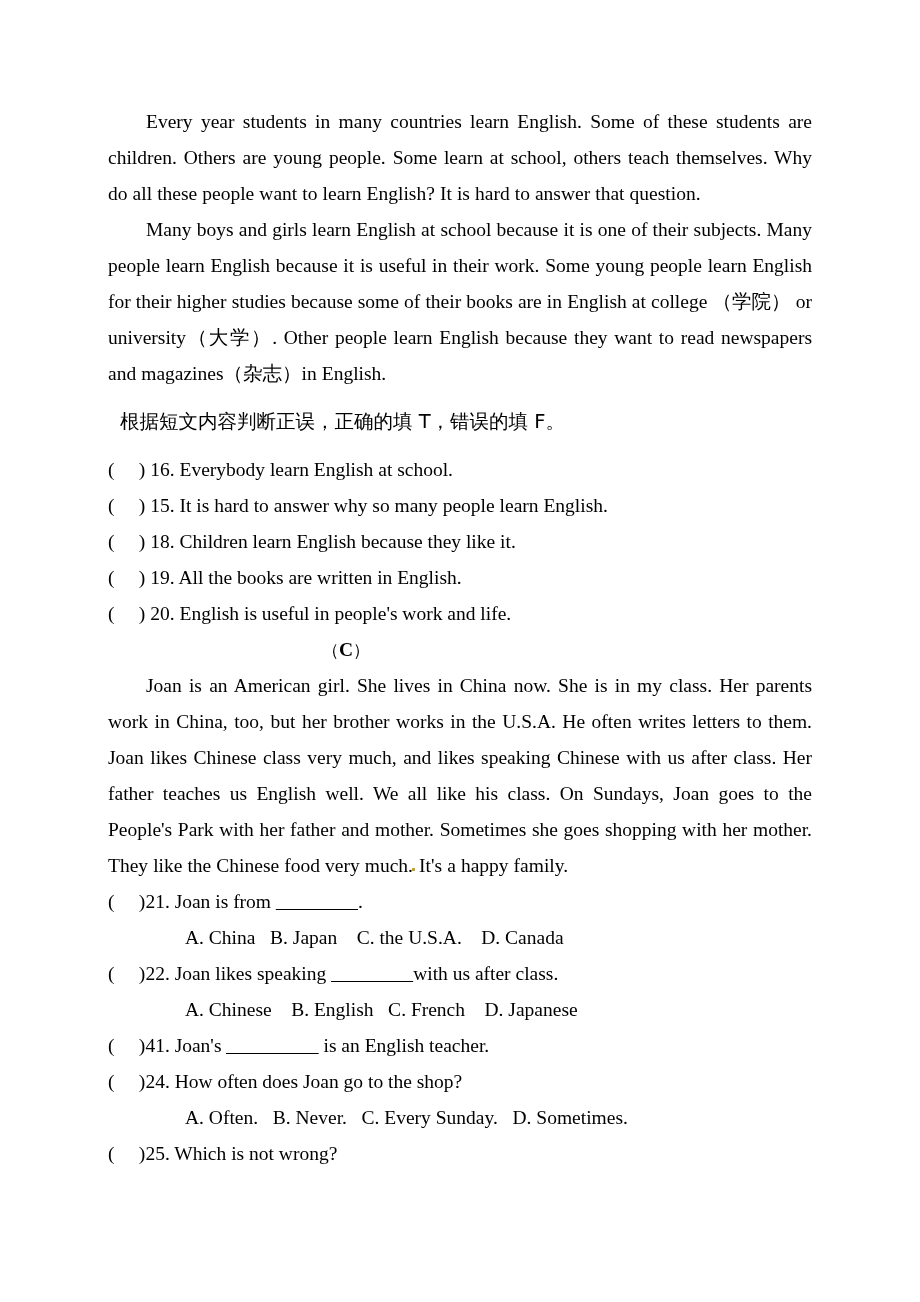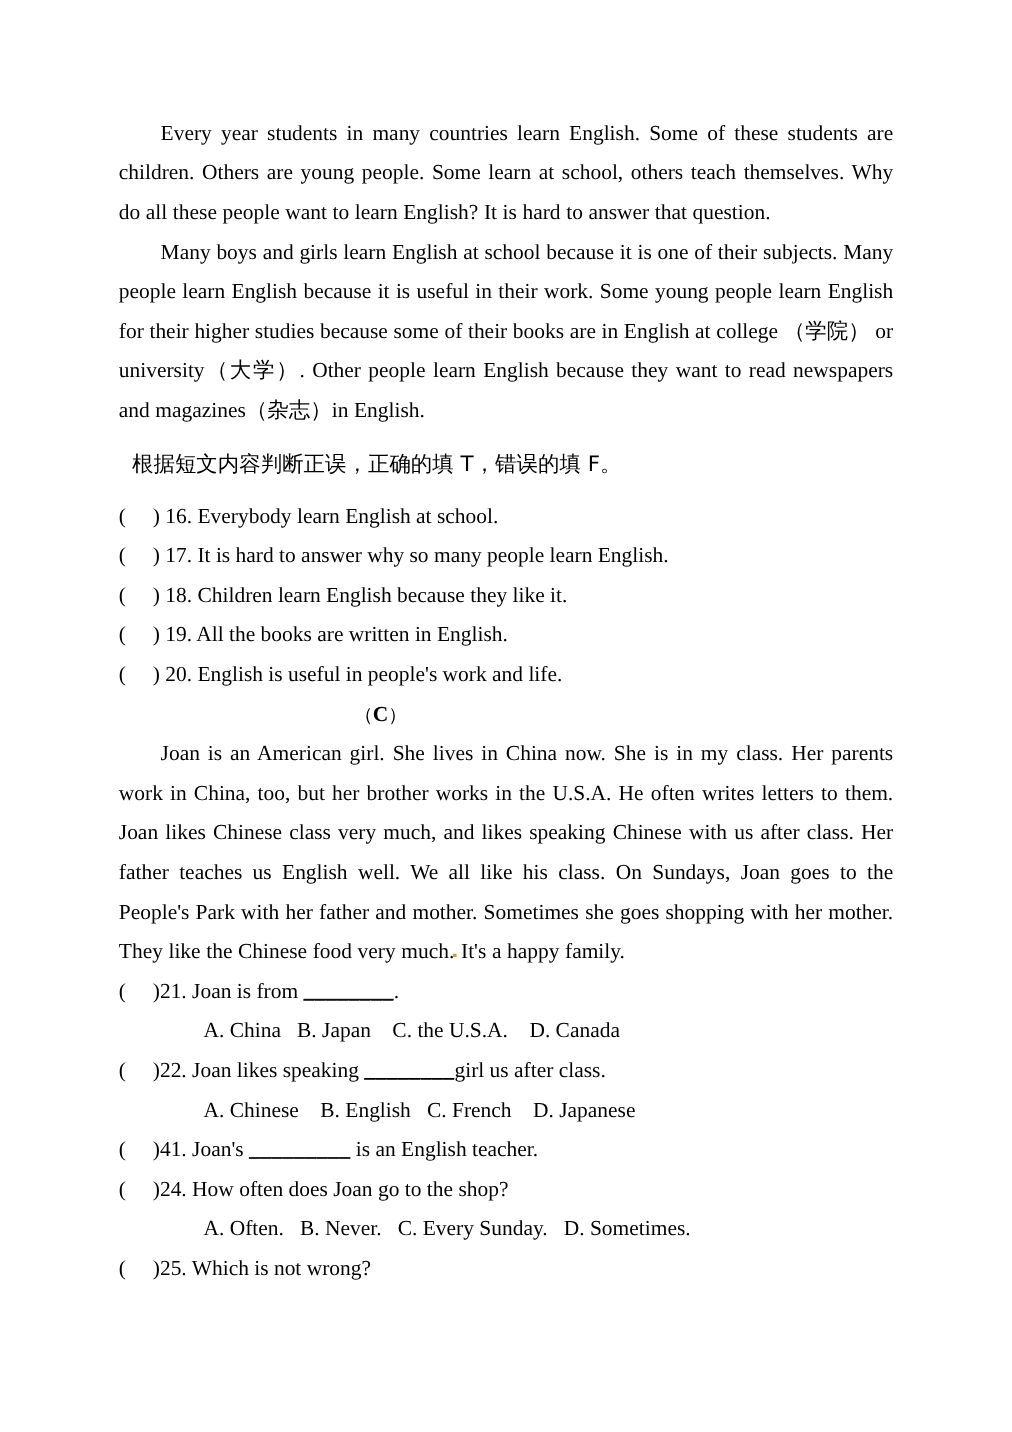--- a/index.html
+++ b/index.html
@@ -112,36 +112,36 @@
   <div class="content">
 
     <p class="para">Every year students in many countries learn English. Some of these students are children. Others are young people. Some learn at school, others teach themselves. Why do all these people want to learn English? It is hard to answer that question.</p>
 
     <p class="para">Many boys and girls learn English at school because it is one of their subjects. Many people learn English because it is useful in their work. Some young people learn English for their higher studies because some of their books are in English at college （学院） or university（大学）. Other people learn English because they want to read newspapers and magazines（杂志）in English.</p>
 
     <p class="cn-line">根据短文内容判断正误，正确的填 T，错误的填 F。</p>
 
     <p class="q-line"><span class="brk">(     ) </span><span>16.</span><span> Everybody learn English at school.</span></p>
 
-    <p class="q-line"><span class="brk">(     ) </span><span>17.</span><span> It is hard to answer why so many people learn English.</span></p>
+    <p class="q-line"><span class="brk">(     ) </span><span>15.</span><span> It is hard to answer why so many people learn English.</span></p>
 
     <p class="q-line"><span class="brk">(     ) </span><span>18.</span><span> Children learn English because they like it.</span></p>
 
     <p class="q-line"><span class="brk">(     ) </span><span>19.</span><span> All the books are written in English.</span></p>
 
     <p class="q-line"><span class="brk">(     ) </span><span>20.</span><span> English is useful in people's work and life.</span></p>
 
     <p class="section-label"><span class="paren">（</span><span>C</span><span class="paren">）</span></p>
 
     <p class="para"><span>Joan is an American girl. She lives in China now. She is in my class. Her parents work in China, too, but her brother works in the U.S.A. He often writes letters to them. Joan likes Chinese class very much, and likes speaking Chinese with us after class. Her father teaches us English well. We all like his class. On Sundays, Joan goes to the People's Park with her father and mother. Sometimes she goes shopping with her mother. They like the Chinese food very much.</span><span class="speck"></span><span> It's a happy family.</span></p>
 
     <p class="q-line"><span class="brk">(     )</span><span>21. Joan is from </span><span class="blank-u">________</span><span>.</span></p>
     <p class="opt-line ind-a">A. China   B. Japan    C. the U.S.A.    D. Canada</p>
 
-    <p class="q-line"><span class="brk">(     )</span><span>22. Joan likes speaking </span><span class="blank-u">________</span><span>girl us after class.</span></p>
+    <p class="q-line"><span class="brk">(     )</span><span>22. Joan likes speaking </span><span class="blank-u">________</span><span>with us after class.</span></p>
     <p class="opt-line ind-a">A. Chinese    B. English   C. French    D. Japanese</p>
 
     <p class="q-line"><span class="brk">(     )</span><span>41. Joan's </span><span class="blank-u">_________</span><span> is an English teacher.</span></p>
 
     <p class="q-line"><span class="brk">(     )</span><span>24. How often does Joan go to the shop?</span></p>
     <p class="opt-line ind-a">A. Often.   B. Never.   C. Every Sunday.   D. Sometimes.</p>
 
     <p class="q-line"><span class="brk">(     )</span><span>25. Which is not wrong?</span></p>
 
   </div>

